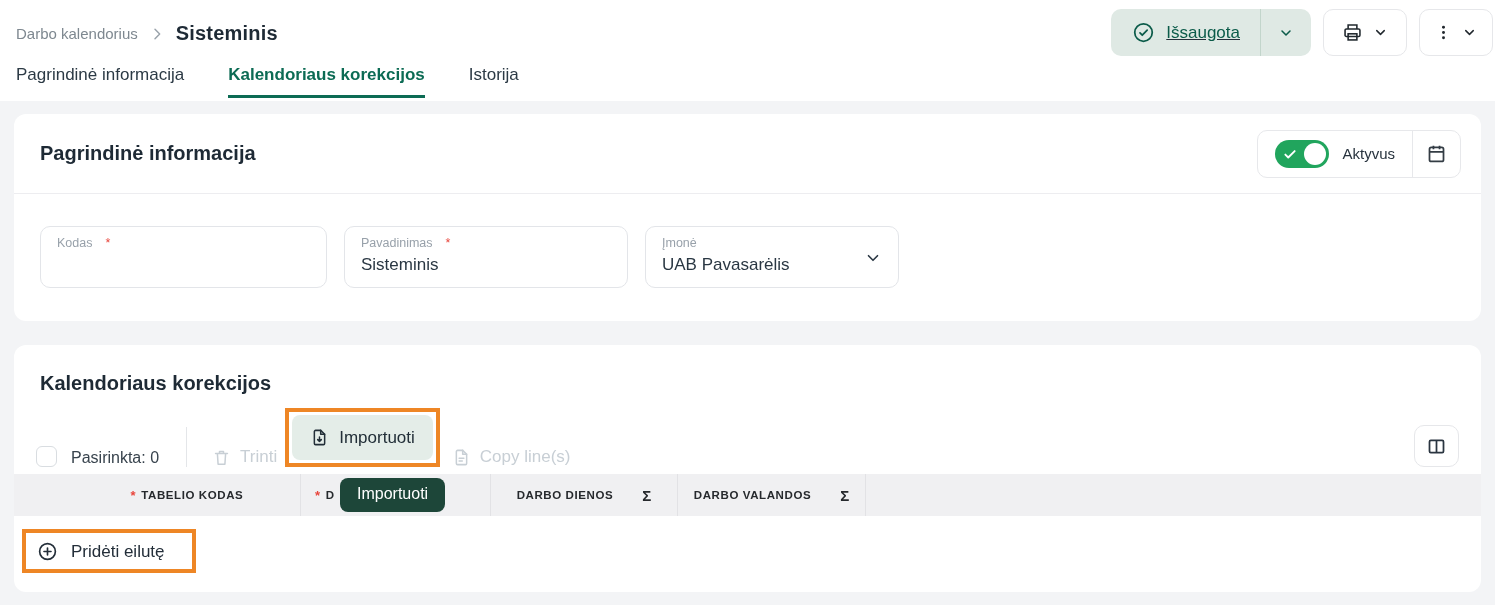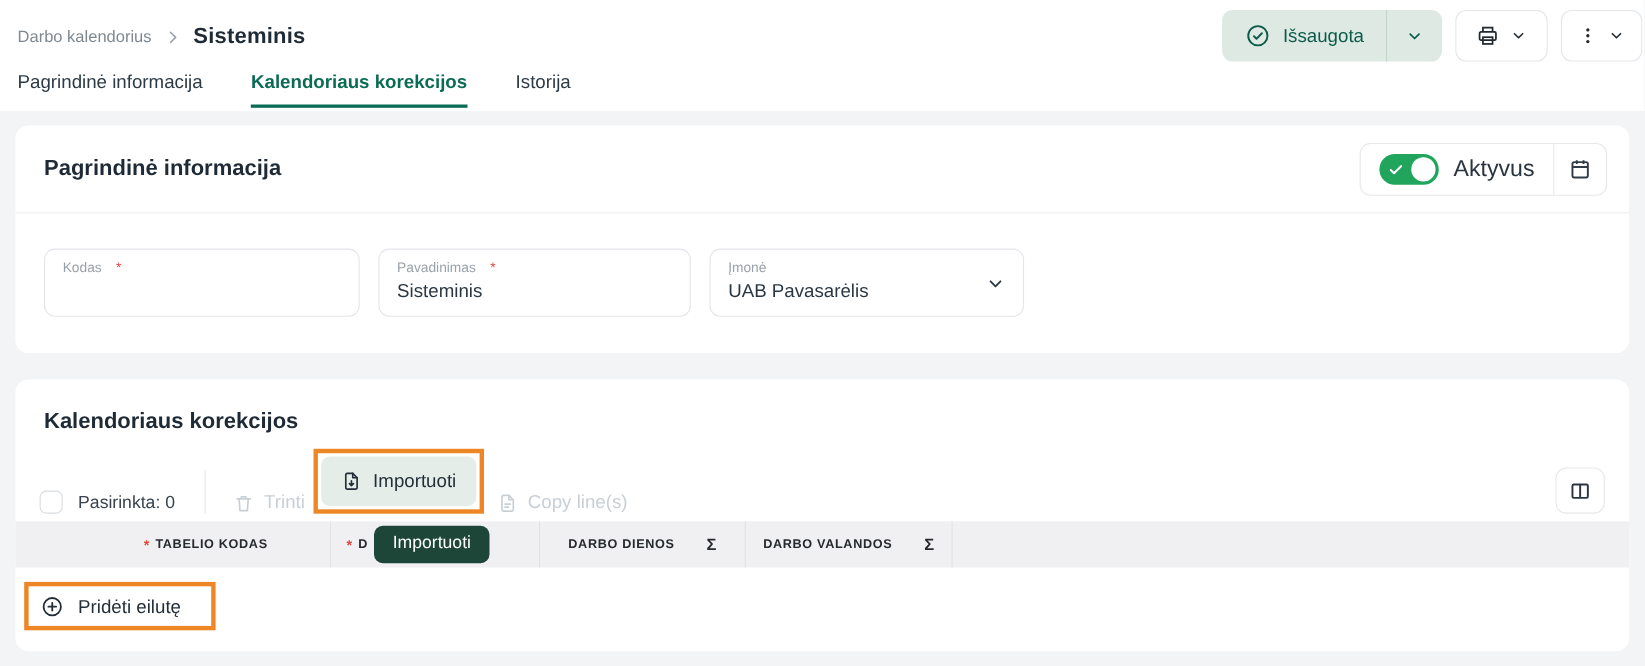--- a/index.html
+++ b/index.html
@@ -6,21 +6,21 @@
   html,body { width:1495px; height:605px; overflow:hidden; }
   body { font-family:"Liberation Sans", sans-serif; background:#f3f4f6; color:#25303b; }
 
   
   .header { background:#fff; height:101px; padding:22px 16px 0; position:relative; }
   .breadcrumb { display:flex; align-items:center; gap:11px; }
   .bc-parent { font-size:15px; color:#7e8890; cursor:pointer; }
   .bc-chev { color:#9aa3ab; display:flex; }
   .bc-current { font-size:20px; font-weight:bold; color:#1e2a35; letter-spacing:.2px; }
 
-  .header-actions { position:absolute; top:9px; right:2px; display:flex; gap:12px; align-items:center; }
+  .header-actions { position:absolute; top:9px; right:2px; display:flex; gap:12px; align-items:center;text-decoration:underline; }
   .btn-saved { display:flex; align-items:center; background:#dfe9e4; border-radius:10px; height:47px; color:#0b5b49; cursor:pointer; }
   .saved-main { display:flex; align-items:center; gap:12px; padding:0 20px 0 22px; font-size:17px; }
   .saved-div { width:1px; height:47px; background:#c2d5cb; }
   .saved-caret { padding:0 17px; display:flex; align-items:center; height:100%; }
   .btn-white { background:#fff; border:1px solid #e6e7ea; border-radius:10px; height:47px; display:flex; align-items:center; justify-content:center; gap:10px; color:#21282e; cursor:pointer; }
   .btn-print { width:84px; }
   .btn-more { width:74px; }
 
   .tabs { display:flex; gap:44px; margin-top:20px; padding-left:0; }
   .tab { font-size:17px; color:#2c3a45; padding-bottom:10px; border-bottom:3px solid transparent; cursor:pointer; }
@@ -31,27 +31,27 @@
   .card { background:#fff; border-radius:12px; }
 
   .card1-head { display:flex; align-items:center; justify-content:space-between; height:80px; padding:0 20px 0 26px; border-bottom:1px solid #ededf0; }
   .card-title { font-size:20px; font-weight:bold; color:#1e2a35; }
 
   .status-box { display:flex; align-items:center; border:1px solid #e7e8eb; border-radius:10px; height:48px; background:#fff; }
   .toggle-seg { display:flex; align-items:center; gap:13px; padding:0 17px; cursor:pointer; }
   .toggle { width:54px; height:28px; background:#21a55d; border-radius:14px; position:relative; flex:none; }
   .toggle .tick { position:absolute; left:8px; top:7px; width:14px; height:14px; color:#fff; }
   .toggle .knob { position:absolute; right:3px; top:3px; width:22px; height:22px; background:#fff; border-radius:50%; }
-  .toggle-label { font-size:21px; color:#28333e; }
+  .toggle-label { font-size:15px; color:#28333e; }
   .seg-div { width:1px; height:46px; background:#e7e8eb; }
   .cal-seg { width:47px; height:100%; display:flex; align-items:center; justify-content:center; color:#333c44; cursor:pointer; }
 
   .card1-body { padding:32px 26px 33px; display:flex; gap:17px; }
   .field { border:1px solid #e3e5e9; border-radius:10px; height:62px; padding:9px 16px; position:relative; cursor:text; }
-  .f1 { width:287px; } .f2 { width:284px; } .f3 { width:286px; cursor:pointer; }
+  .f1 { width:287px; } .f2 { width:284px; } .f3 { width:254px; cursor:pointer; }
   .field-label { font-size:12.5px; color:#98a1aa; display:flex; gap:13px; line-height:15px; }
   .req { color:#e8453c; }
   .field-value { font-size:17px; color:#2a3743; margin-top:4px; }
   .dd-chev { position:absolute; right:16px; top:22px; color:#2a3743; }
 
   
   .card2 { margin-top:24px; height:247px; position:relative; }
   .card2-title { padding:27px 0 0 26px; }
 
   .toolbar { display:flex; align-items:flex-end; margin-top:13px; padding-left:22px; height:59px; }

